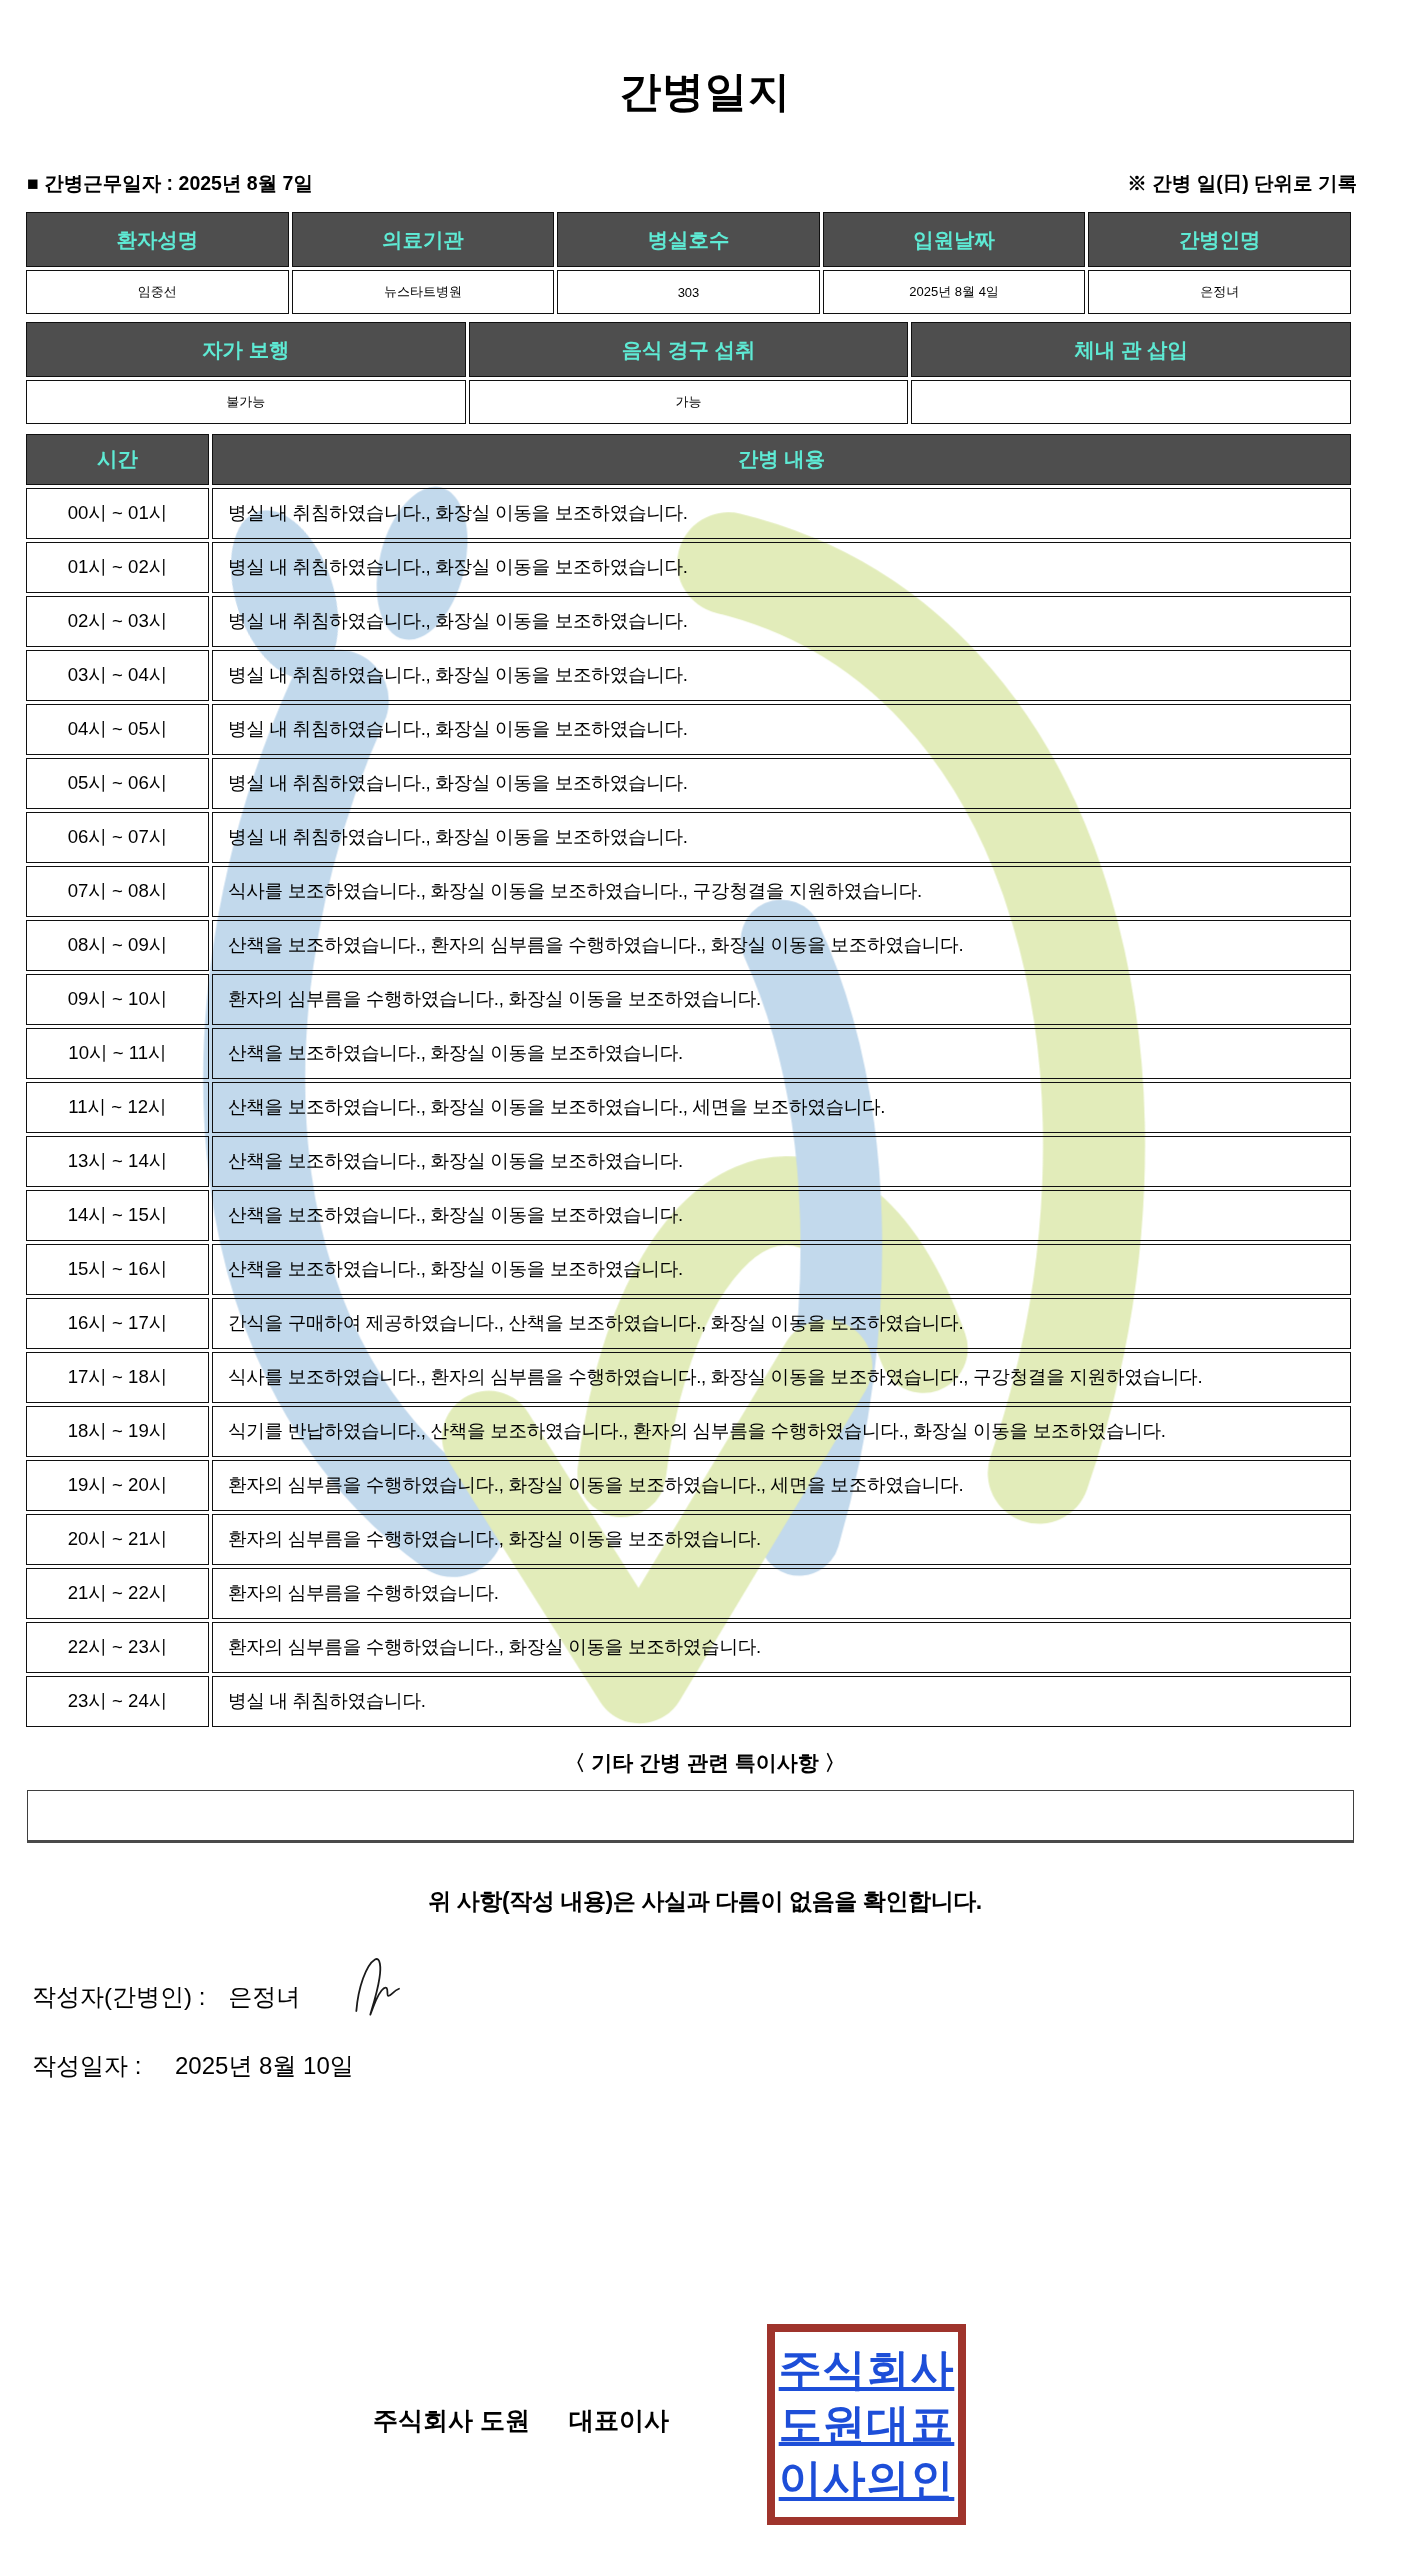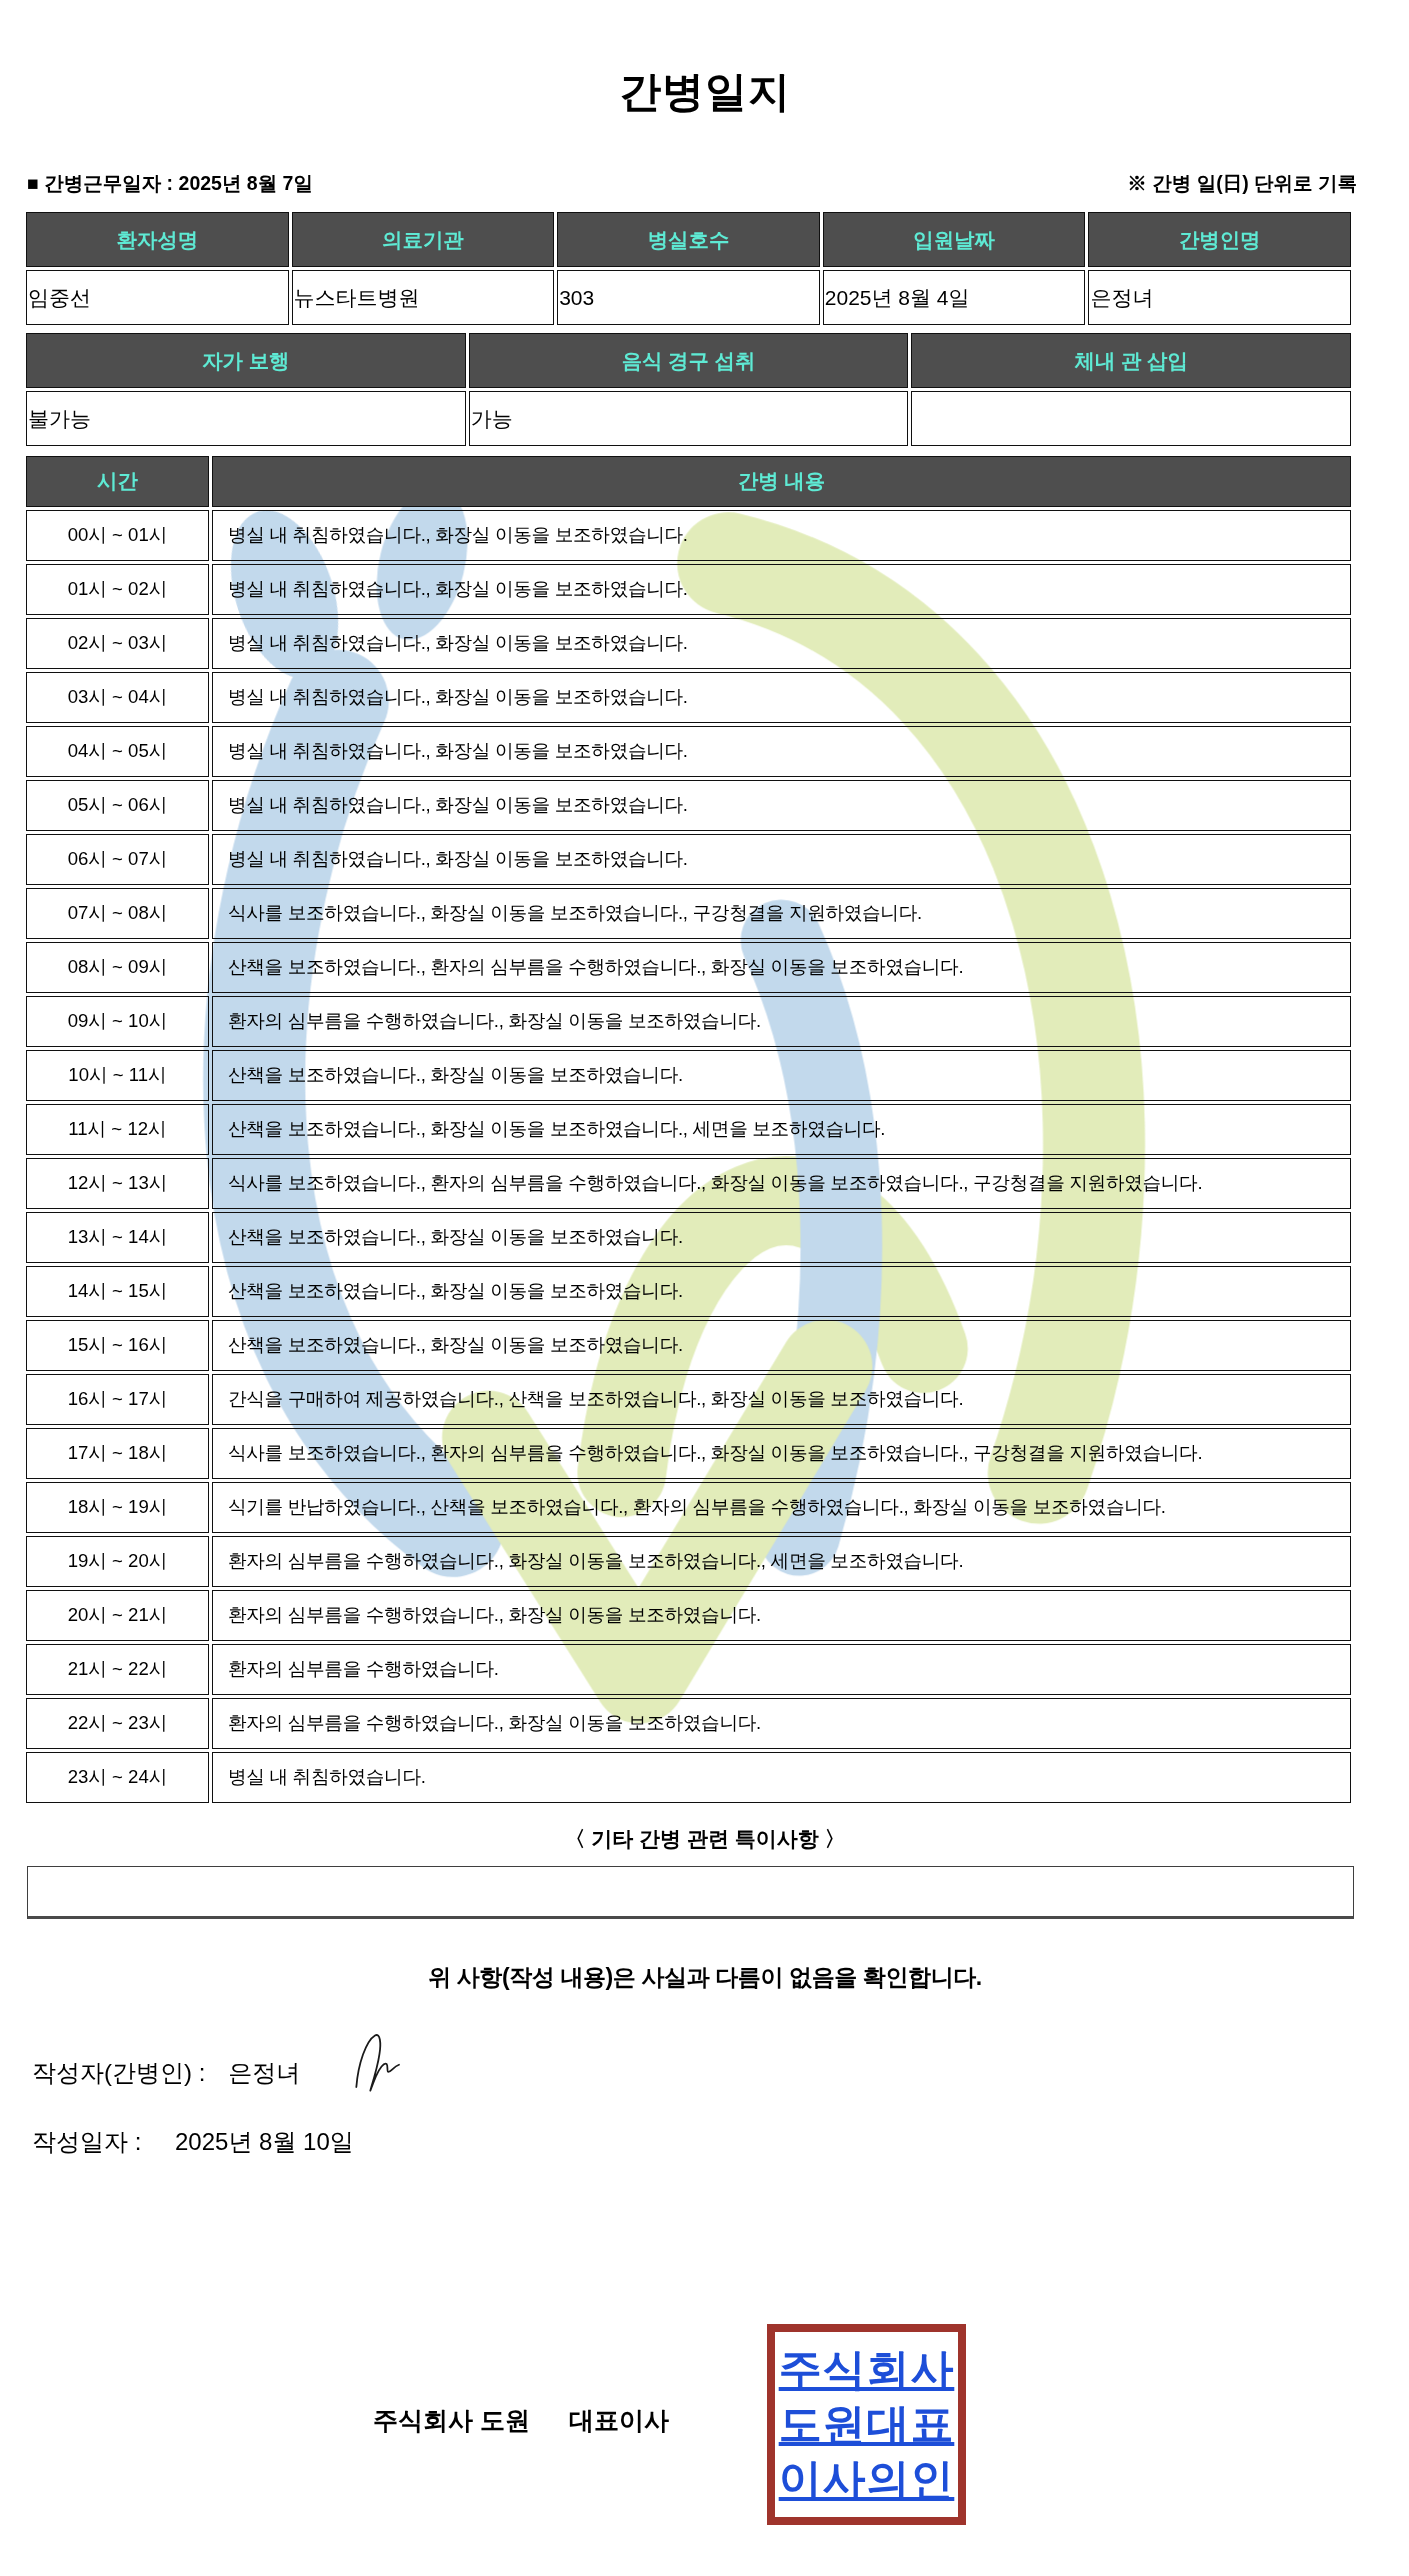--- a/index.html
+++ b/index.html
@@ -16,22 +16,22 @@
   
   .title { margin:0; padding-top:64px; text-align:center; font-size:42px; font-weight:bold; letter-spacing:0.9px; }
   .meta-row { display:flex; justify-content:space-between; align-items:flex-end;
               margin:50px 53px 12.4px 27px; font-size:19.5px; font-weight:600;gap:21px; }
 
   
   table.grid { border-collapse:separate; border-spacing:3.6px; margin-left:23px;
                width:1331px; table-layout:fixed; }
   table.grid th { background:#4e4e4e; color:#5eead4; font-size:20.4px; font-weight:bold;
                   height:55px; border:1.8px solid #101010; text-align:center; vertical-align:middle; }
-  table.grid td { border:1.8px solid #101010; font-size:21px; text-align:left;
-                  vertical-align:middle; height:55px; background:transparent; }
+  table.grid td { border:1.8px solid #101010; font-size:13px; text-align:center;
+                  vertical-align:middle; height:44px; background:transparent; }
   table.log { margin-top:3.6px; }
   table.log th { height:51px; }
   table.log td { height:51px; font-size:18.6px; }
   table.log td.log-time { text-align:center; }
   table.log td.log-content { text-align:left; padding-left:15px; letter-spacing:-0.3px; }
 
   
   .notes-heading { margin-top:19.5px; text-align:center; font-size:21px; font-weight:bold; }
   .notes-box { margin-left:27px; margin-top:12.4px; width:1327px; height:53px;
                border:1.8px solid #3f3f3f; border-bottom:3.6px solid #4a4a4a; background:transparent; }
@@ -177,24 +177,20 @@
   <tr>
     <td class="log-time">10시 ~ 11시</td>
     <td class="log-content">산책을 보조하였습니다., 화장실 이동을 보조하였습니다.</td>
   </tr>
 
   <tr>
     <td class="log-time">11시 ~ 12시</td>
     <td class="log-content">산책을 보조하였습니다., 화장실 이동을 보조하였습니다., 세면을 보조하였습니다.</td>
   </tr>
 
-  <tr>
-    <td class="log-time">12시 ~ 13시</td>
-    <td class="log-content">식사를 보조하였습니다., 환자의 심부름을 수행하였습니다., 화장실 이동을 보조하였습니다., 구강청결을 지원하였습니다.</td>
-  </tr>
 
   <tr>
     <td class="log-time">13시 ~ 14시</td>
     <td class="log-content">산책을 보조하였습니다., 화장실 이동을 보조하였습니다.</td>
   </tr>
 
   <tr>
     <td class="log-time">14시 ~ 15시</td>
     <td class="log-content">산책을 보조하였습니다., 화장실 이동을 보조하였습니다.</td>
   </tr>

